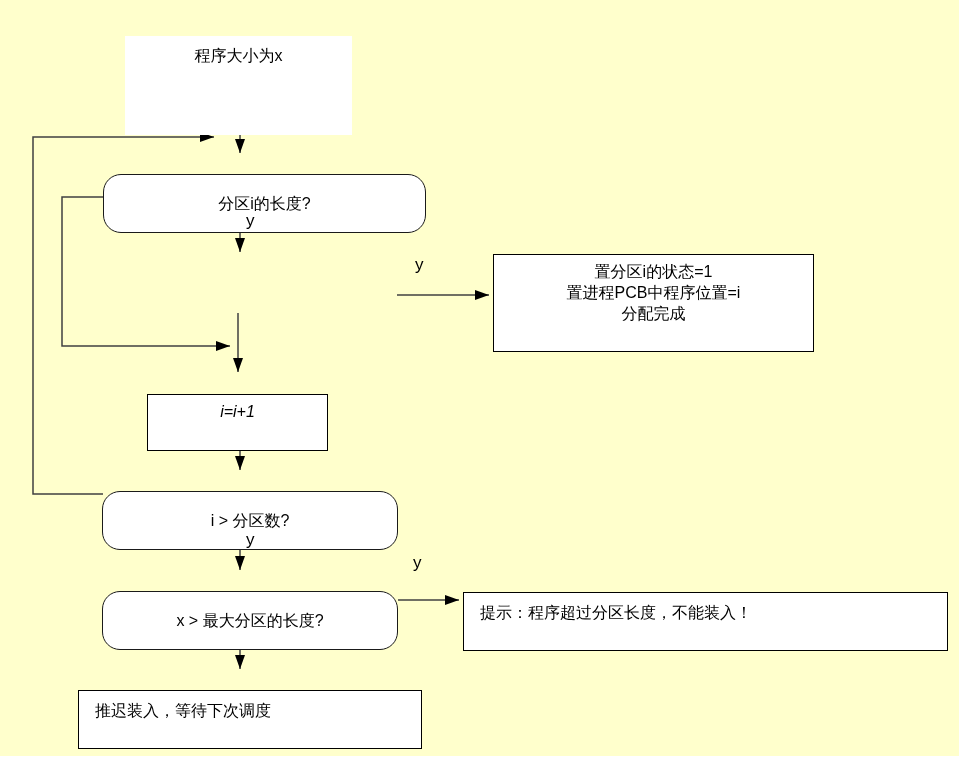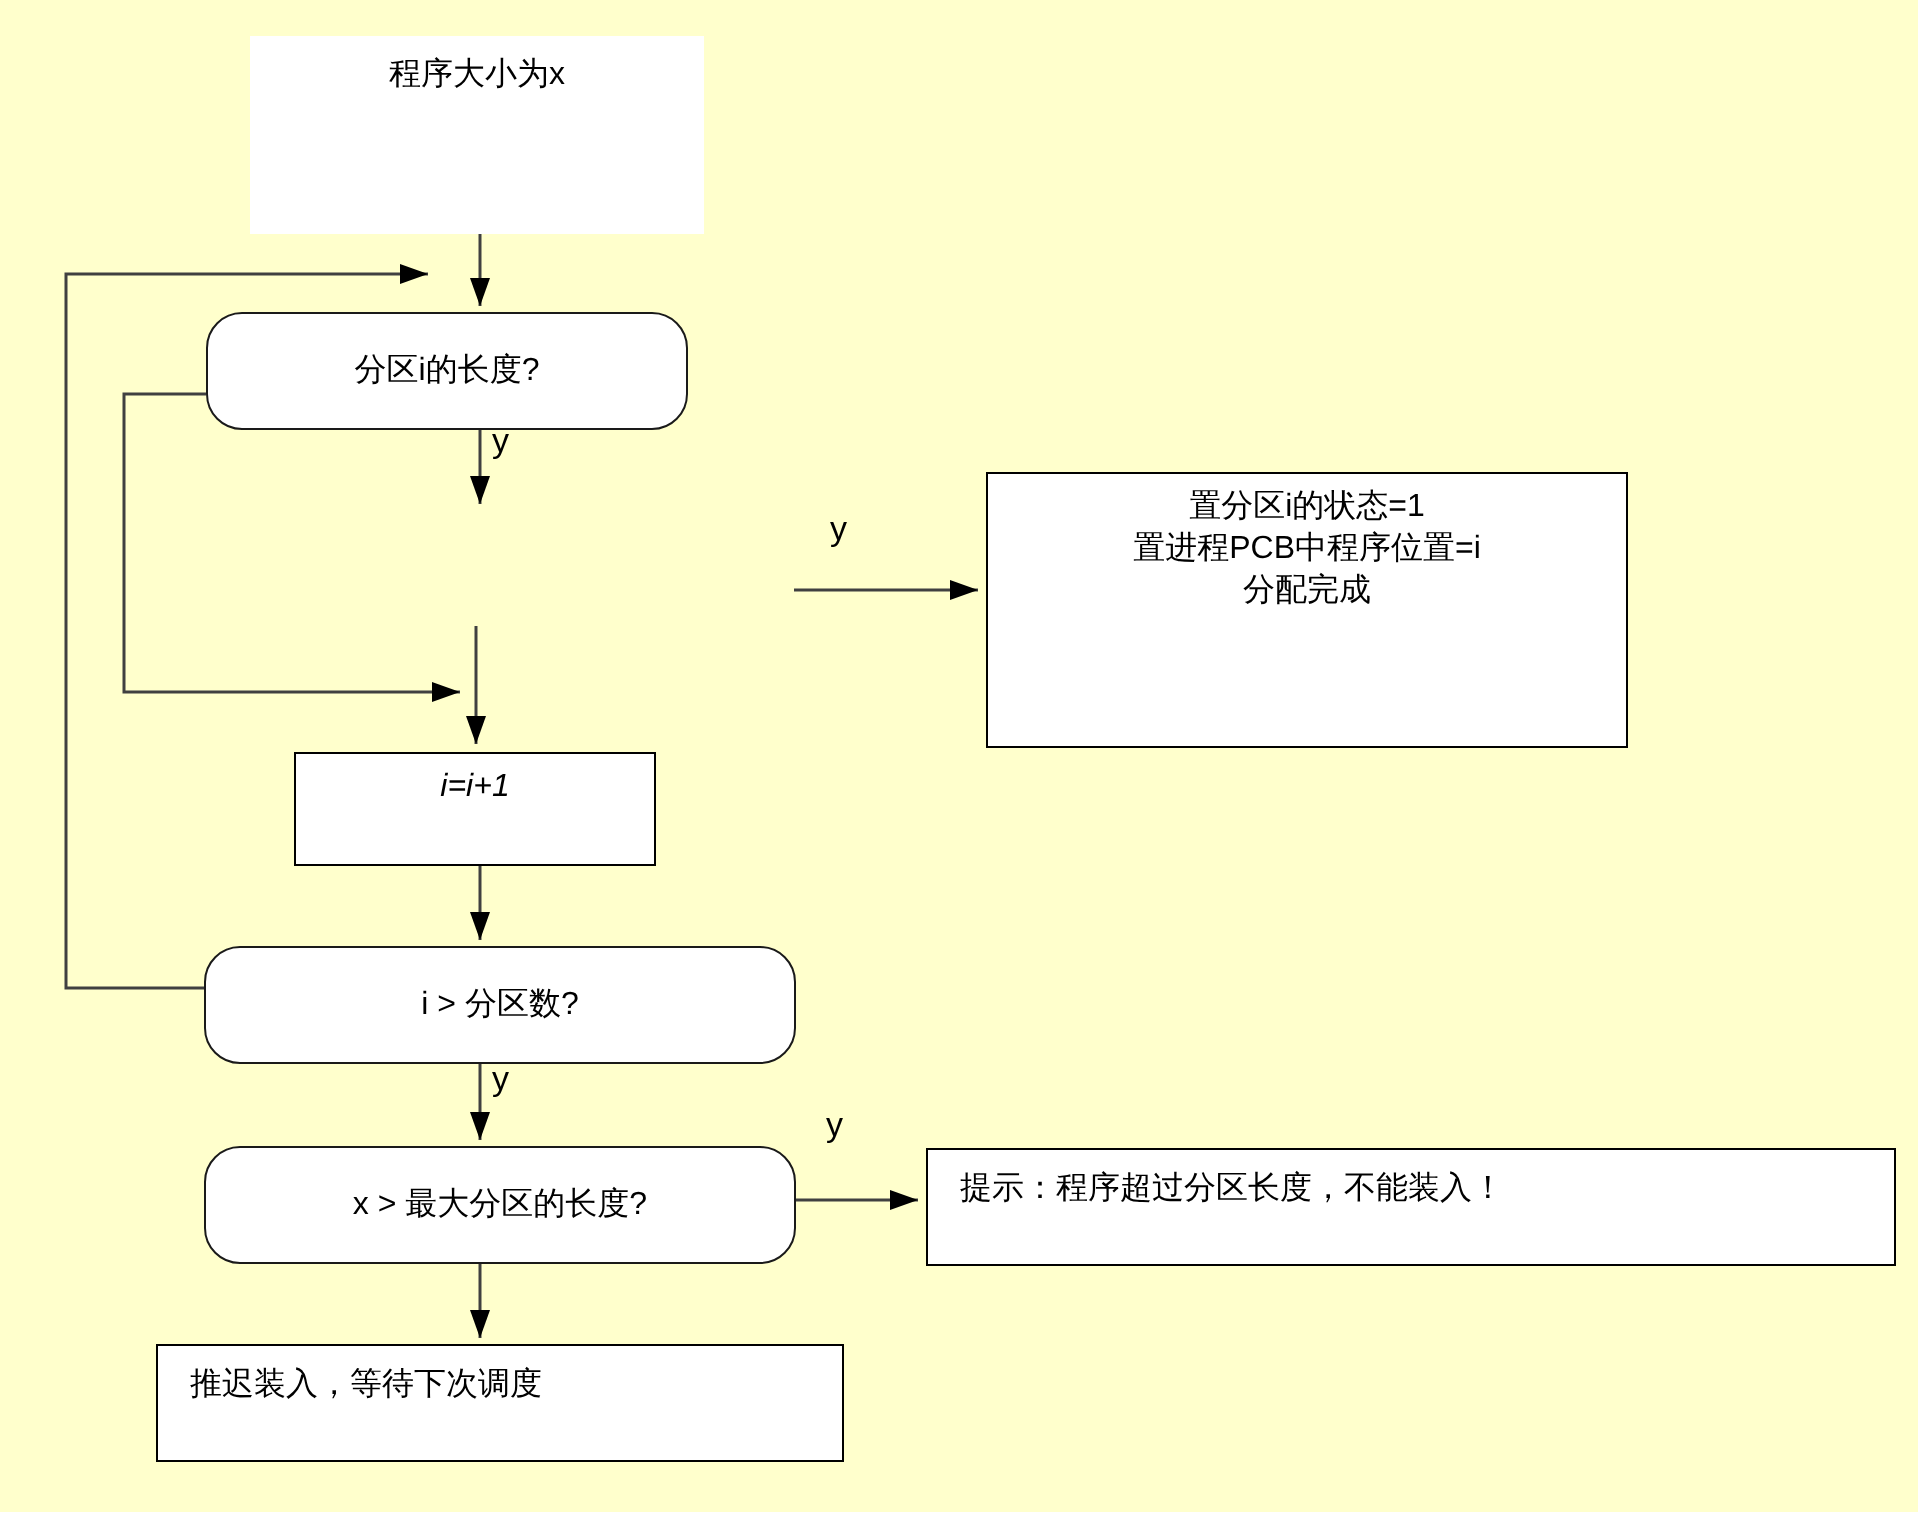--- a/index.html
+++ b/index.html
@@ -22,20 +22,21 @@
     height: 762px;
     pointer-events: none;
   }
   .node {
     position: absolute;
     background: #FFFFFF;
     box-sizing: border-box;
     color: #000000;
     font-size: 16px;
     line-height: 21px;
+    margin-top: 18px;
   }
   .node.bordered {
     border: 1px solid #000000;
   }
   .node.rounded {
     border: 1px solid #1a1a1a;
     border-radius: 18px;
     display: flex;
     align-items: center;
     justify-content: center;
@@ -86,26 +87,26 @@
       <path d="M240,532 L240,570" marker-end="url(#ah)"></path>
       <path d="M398,600 L459,600" marker-end="url(#ah)"></path>
       <path d="M240,632 L240,669" marker-end="url(#ah)"></path>
     </g>
   </svg>
 
   <div class="node top-centered" style="left:125px; top:18px; width:227px; height:99px;">
     <div>程序大小为x</div>
   </div>
 
-  <div class="node rounded" style="left:103px; top:156px; width:241px; height:59px;">
+  <div class="node rounded" style="left:103px; top:156px; width:323px; height:59px;">
     <span>分区i的长度?</span>
   </div>
 
 
-  <div class="node bordered top-centered" style="left:493px; top:236px; width:321px; height:138px; padding-top:6px;">
+  <div class="node bordered top-centered" style="left:493px; top:236px; width:321px; height:98px; padding-top:6px;">
     <div>置分区i的状态=1</div>
     <div>置进程PCB中程序位置=i</div>
     <div>分配完成</div>
   </div>
 
   <div class="node bordered top-centered" style="left:147px; top:376px; width:181px; height:57px; padding-top:6px;font-style:italic;">
     <div>i=i+1</div>
   </div>
 
   <div class="node rounded" style="left:102px; top:473px; width:296px; height:59px;">

